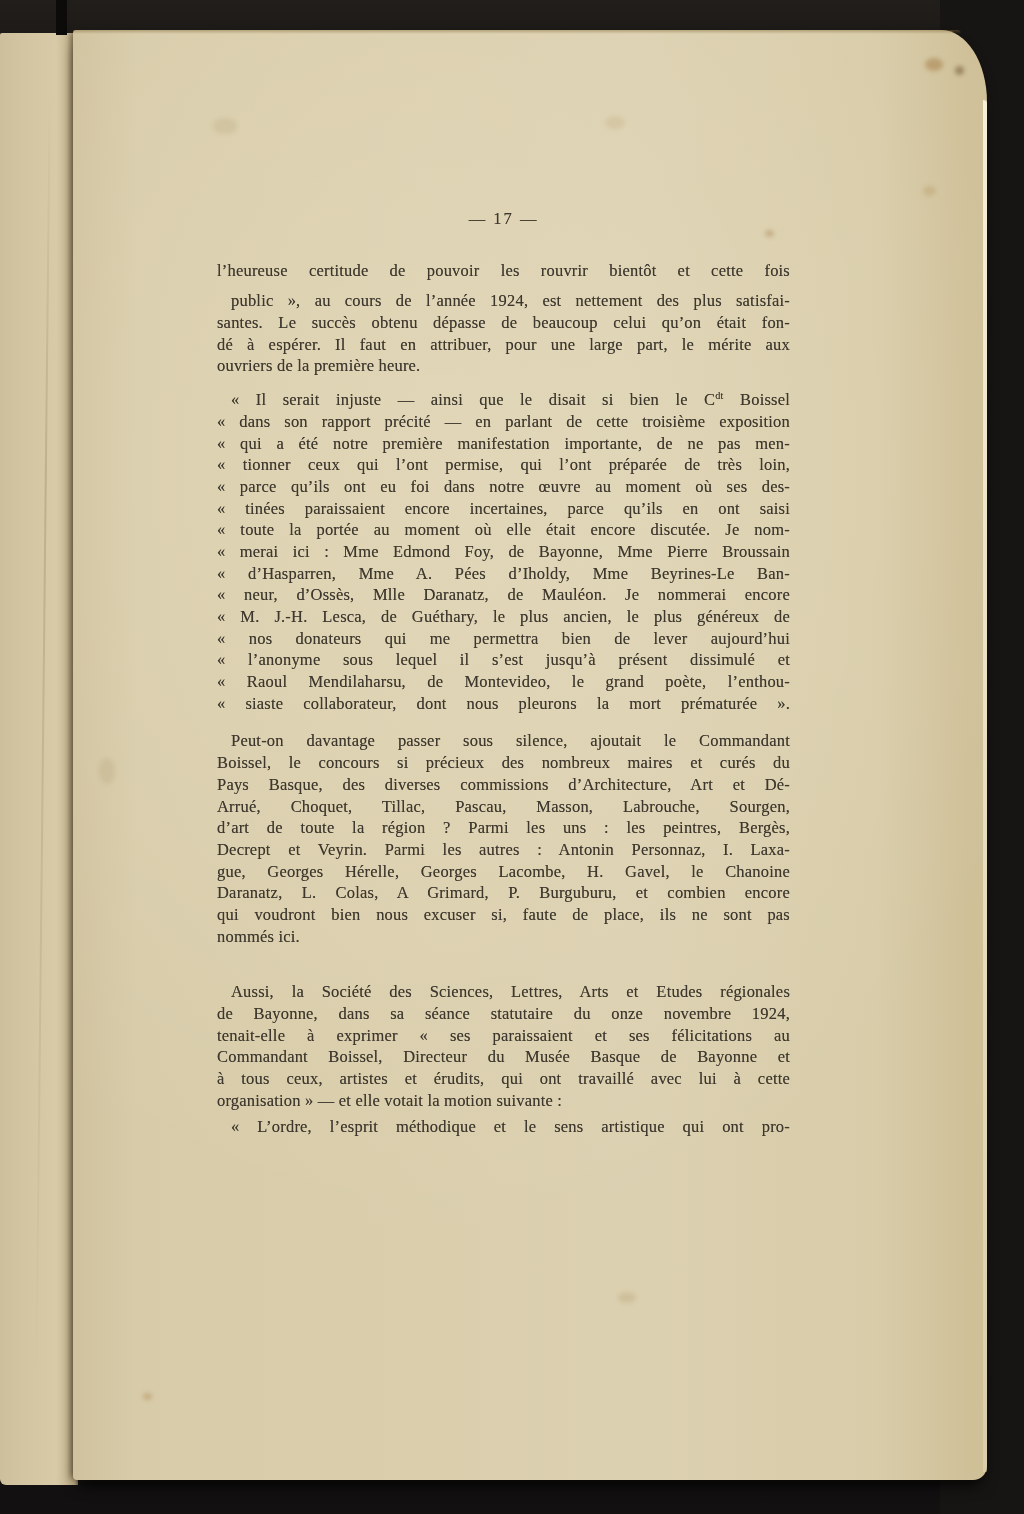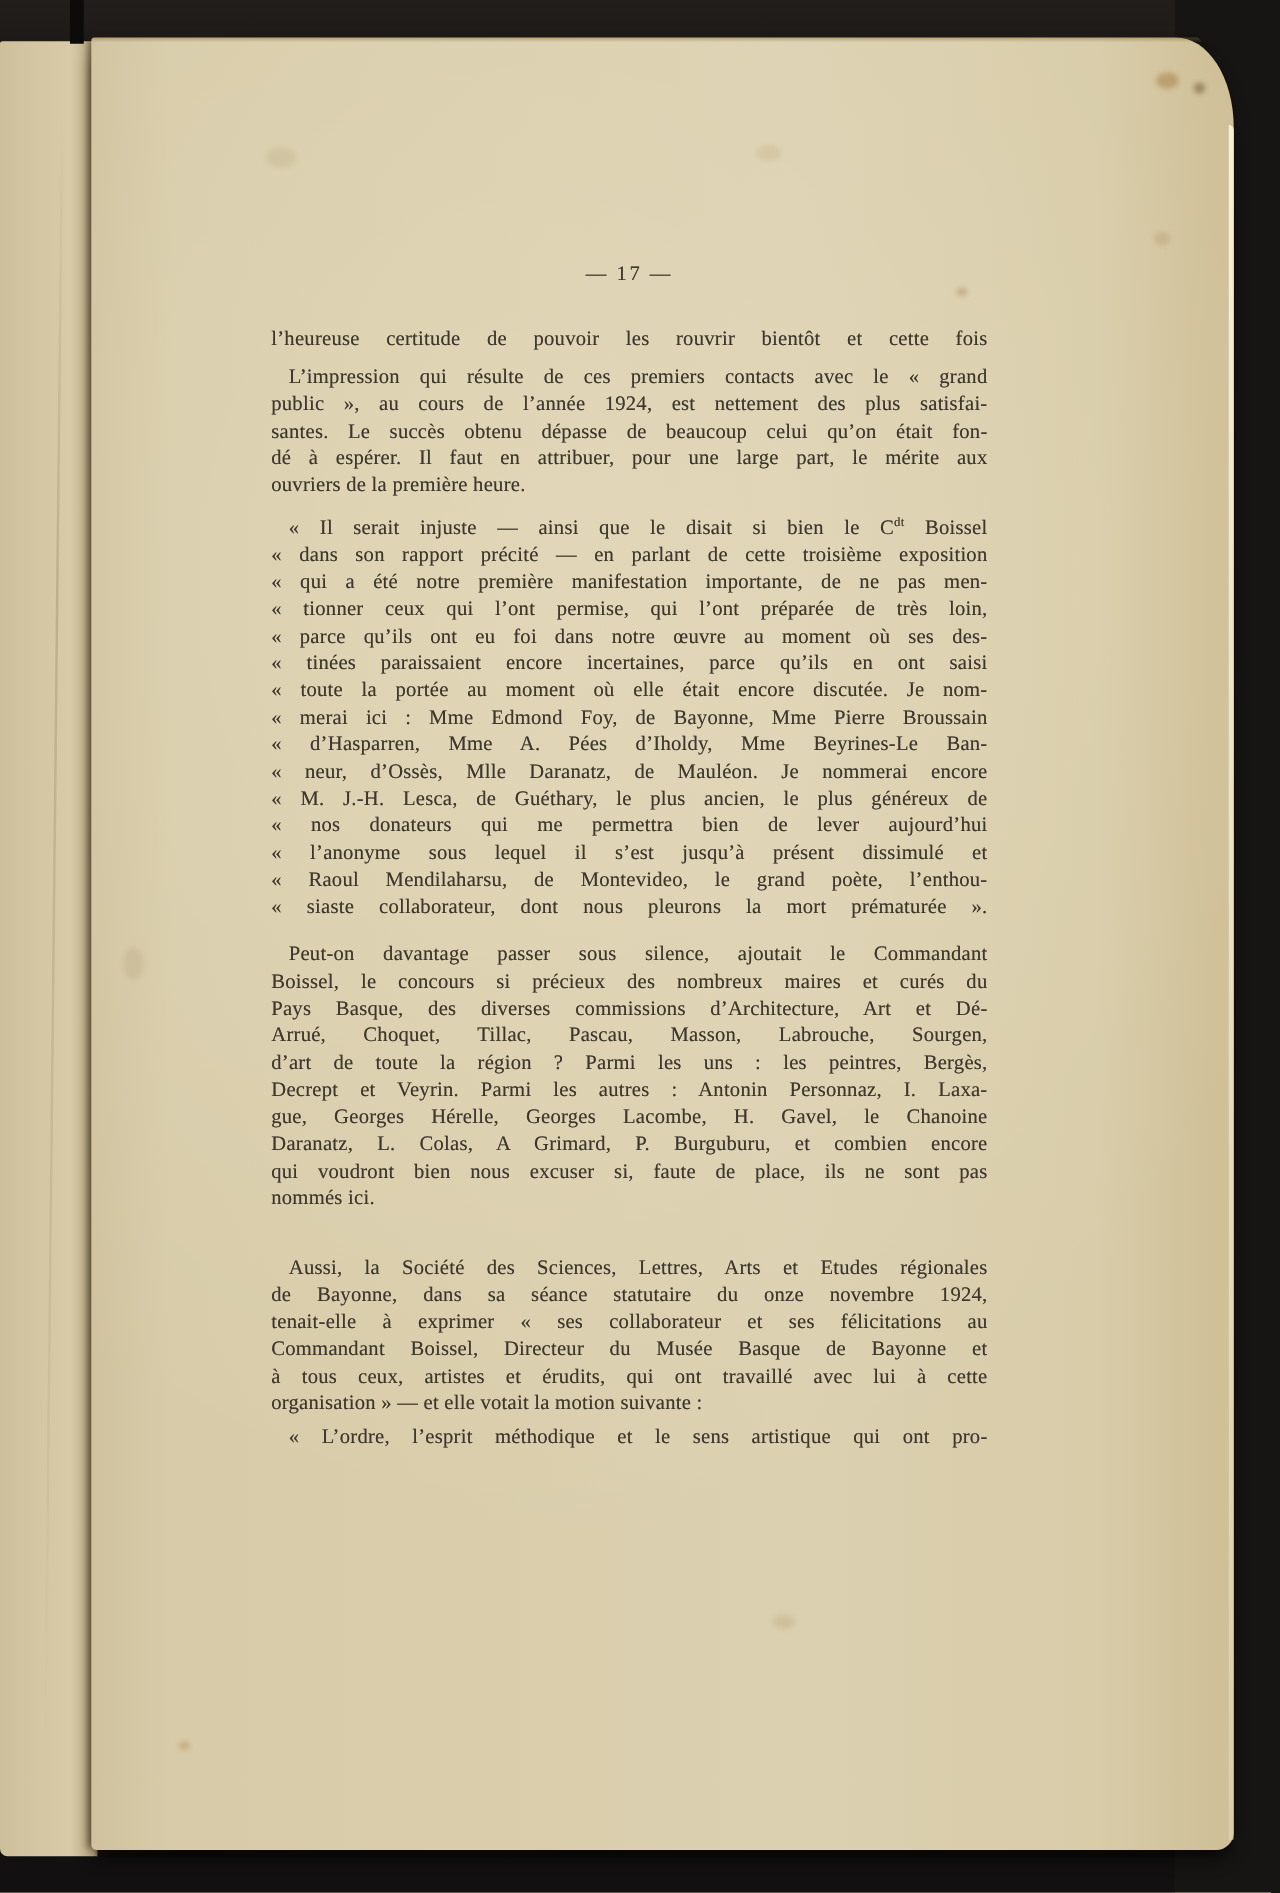--- a/index.html
+++ b/index.html
@@ -122,21 +122,20 @@
     <div class="stain s8"></div>
     <div class="stain s9"></div>
 
     <div class="text-col">
       <div class="page-number">— 17 —</div>
 
       <div class="para">
           <div class="line">l’heureuse certitude de pouvoir les rouvrir bientôt et cette fois</div>
         </div>
       <div class="para m-std1 indent">
-          <div class="line">L’impression qui résulte de ces premiers contacts avec le « grand</div>
           <div class="line">public », au cours de l’année 1924, est nettement des plus satisfai-</div>
           <div class="line">santes. Le succès obtenu dépasse de beaucoup celui qu’on était fon-</div>
           <div class="line">dé à espérer. Il faut en attribuer, pour une large part, le mérite aux</div>
           <div class="line ragged">ouvriers de la première heure.</div>
         </div>
       <div class="para m-quote indent">
           <div class="line">« Il serait injuste — ainsi que le disait si bien le C<sup>dt</sup> Boissel</div>
           <div class="line">« dans son rapport précité — en parlant de cette troisième exposition</div>
           <div class="line">« qui a été notre première manifestation importante, de ne pas men-</div>
           <div class="line">« tionner ceux qui l’ont permise, qui l’ont préparée de très loin,</div>
@@ -160,21 +159,21 @@
           <div class="line">d’art de toute la région ? Parmi les uns : les peintres, Bergès,</div>
           <div class="line">Decrept et Veyrin. Parmi les autres : Antonin Personnaz, I. Laxa-</div>
           <div class="line">gue, Georges Hérelle, Georges Lacombe, H. Gavel, le Chanoine</div>
           <div class="line">Daranatz, L. Colas, A Grimard, P. Burguburu, et combien encore</div>
           <div class="line">qui voudront bien nous excuser si, faute de place, ils ne sont pas</div>
           <div class="line ragged">nommés ici.</div>
         </div>
       <div class="para m-big indent">
           <div class="line">Aussi, la Société des Sciences, Lettres, Arts et Etudes régionales</div>
           <div class="line">de Bayonne, dans sa séance statutaire du onze novembre 1924,</div>
-          <div class="line">tenait-elle à exprimer « ses collaborateur et ses félicitations au</div>
+          <div class="line">tenait-elle à exprimer « ses paraissaient et ses félicitations au</div>
           <div class="line">Commandant Boissel, Directeur du Musée Basque de Bayonne et</div>
           <div class="line">à tous ceux, artistes et érudits, qui ont travaillé avec lui à cette</div>
           <div class="line ragged">organisation » — et elle votait la motion suivante :</div>
         </div>
       <div class="para m-small indent">
           <div class="line">« L’ordre, l’esprit méthodique et le sens artistique qui ont pro-</div>
         </div>
     </div>
   </div>
 </div>

